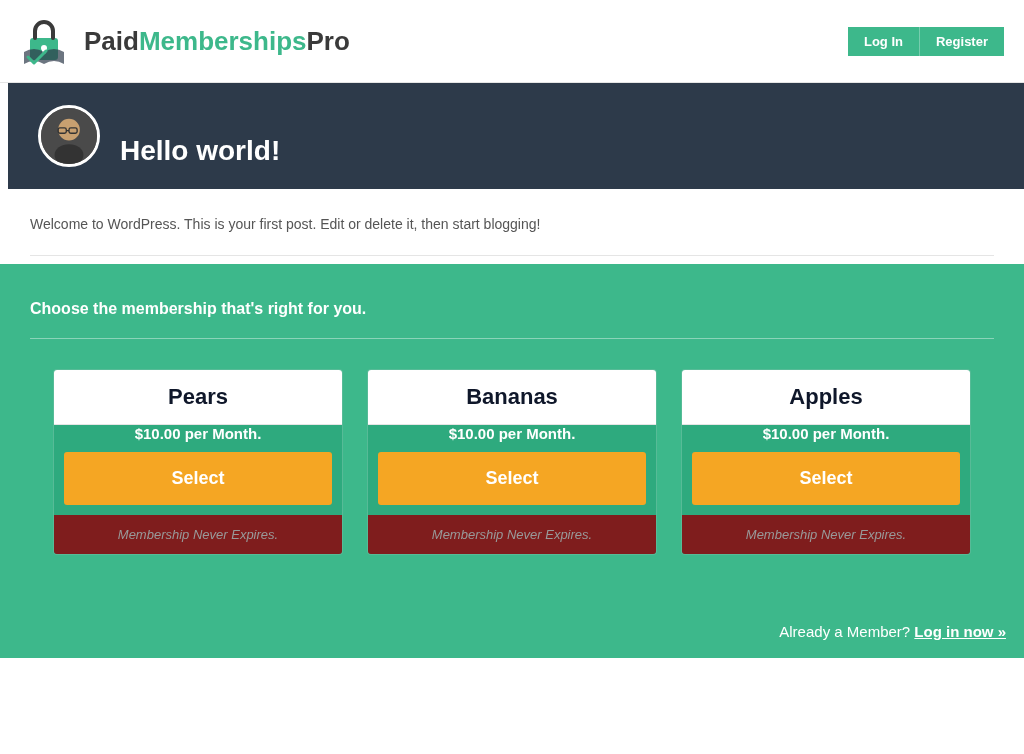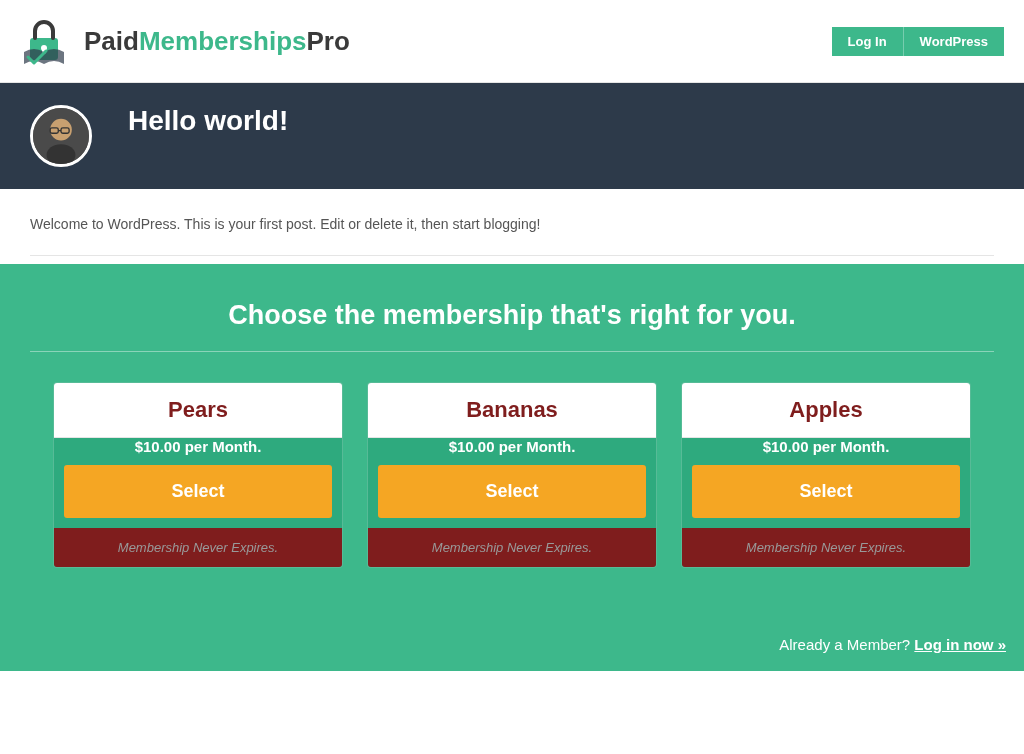--- a/index.html
+++ b/index.html
@@ -46,22 +46,23 @@
       font-weight: 600;
       border-right: 1px solid rgba(255,255,255,0.3);
     }
     .header-nav a:last-child { border-right: none; }
 
     
     .hero-banner {
       background: #2d3a4a;
       padding: 22px 30px;
       display: flex;
-      align-items: flex-start;
-      gap: 36px;
+      align-items: flex-end;
+      gap: 20px;
+      margin-left: 8px;
     }
     .hero-avatar {
       width: 62px;
       height: 62px;
       border-radius: 50%;
       overflow: hidden;
       border: 3px solid #fff;
       background: #555;
       flex-shrink: 0;
     }
@@ -90,23 +91,22 @@
       border-top: 1px solid #e5e5e5;
       margin-top: 20px;
     }
 
     
     .membership-section {
       background: #3db88b;
       padding: 36px 30px 50px;
     }
     .membership-heading {
-      text-align: center;
-      color: #fff;
-      font-size: 27px;
+      color: #fff;
+      font-size: 16px;
       font-weight: 700;
       margin-bottom: 20px;
     }
     .membership-divider {
       border: none;
       border-top: 1px solid rgba(255,255,255,0.4);
       margin-bottom: 30px;
     }
 
     .membership-cards {
@@ -124,21 +124,21 @@
       overflow: hidden;
       border: 1px solid rgba(255,255,255,0.2);
     }
 
     .card-name {
       background: #fff;
       text-align: center;
       padding: 14px 10px;
       font-size: 22px;
       font-weight: 600;
-      color: #7f1d1d;
+      color: #0f172a;
       border-bottom: 1px solid #e5e5e5;
     }
     .card-price {
       background: #2eaa7e;
       text-align: center;
       padding: 0 10px;
       font-size: 15px;
       font-weight: 600;
       color: #fff;
     }
@@ -199,21 +199,21 @@
       <path d="M4 38 Q14 32 24 38 Q34 32 44 38 L44 50 Q34 44 24 50 Q14 44 4 50 Z" fill="#2d3a4a" opacity="0.7"></path>
 
       <path d="M8 43 L14 49 L26 37" fill="none" stroke="#3db88b" stroke-width="3" stroke-linecap="round" stroke-linejoin="round"></path>
     </svg>
     <span class="logo-text">
       <span class="paid">Paid</span><span class="memberships">Memberships</span><span class="pro">Pro</span>
     </span>
   </div>
   <nav class="header-nav">
     <a href="#">Log In</a>
-    <a href="#">WordPress</a>
+    <a href="#">Register</a>
   </nav>
 </header>
 
 <div class="hero-banner">
   <div class="hero-avatar">
     
     <svg viewBox="0 0 62 62" xmlns="http://www.w3.org/2000/svg">
       <rect width="62" height="62" fill="#4a4a4a"></rect>
 
       <circle cx="31" cy="24" r="12" fill="#c8a070"></circle>

